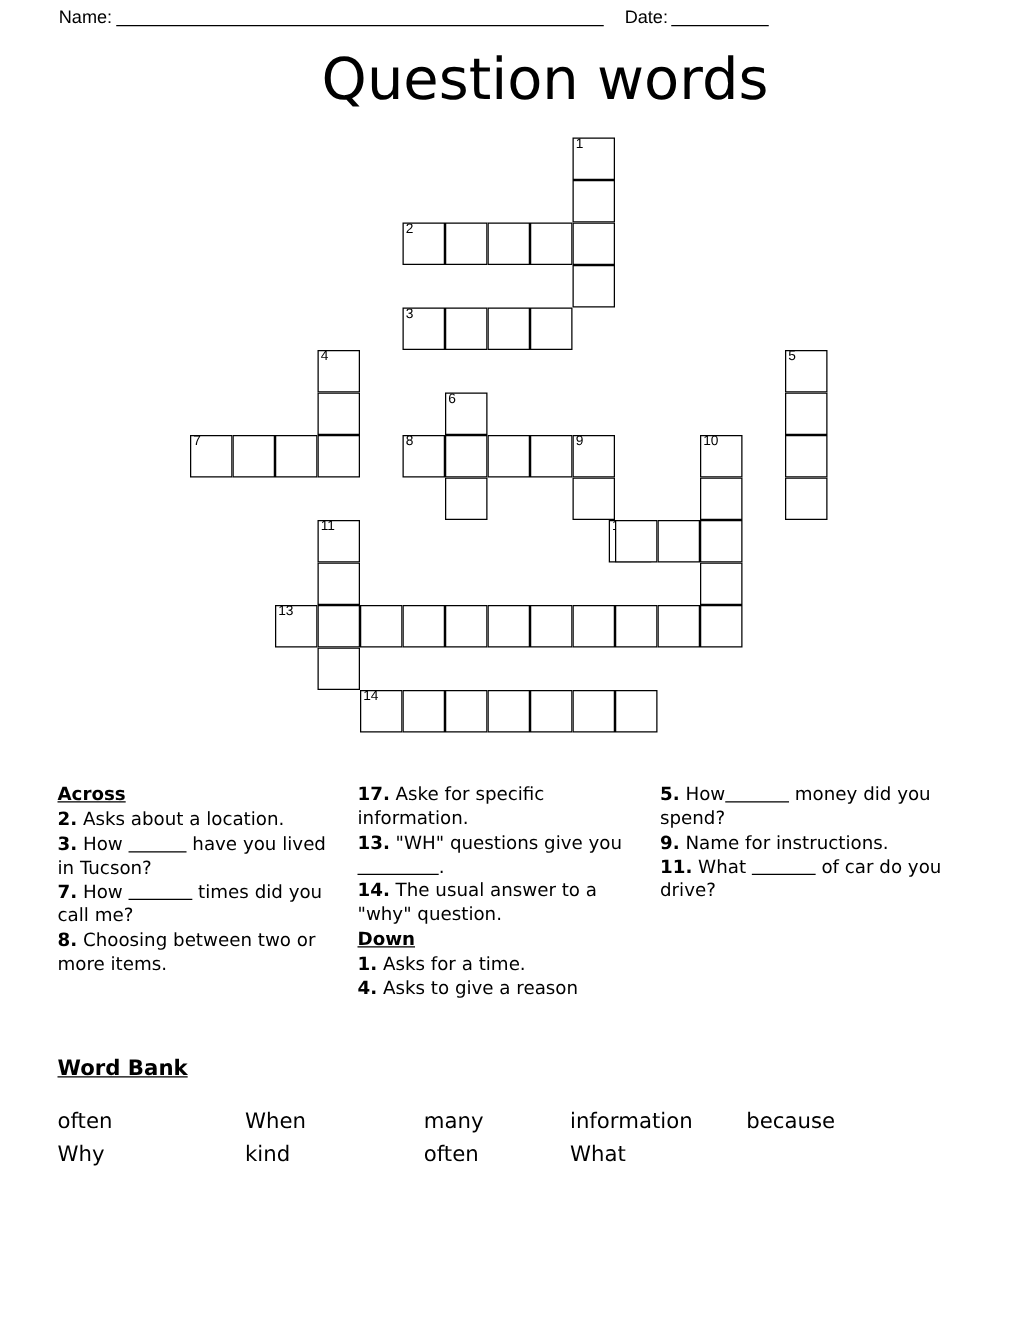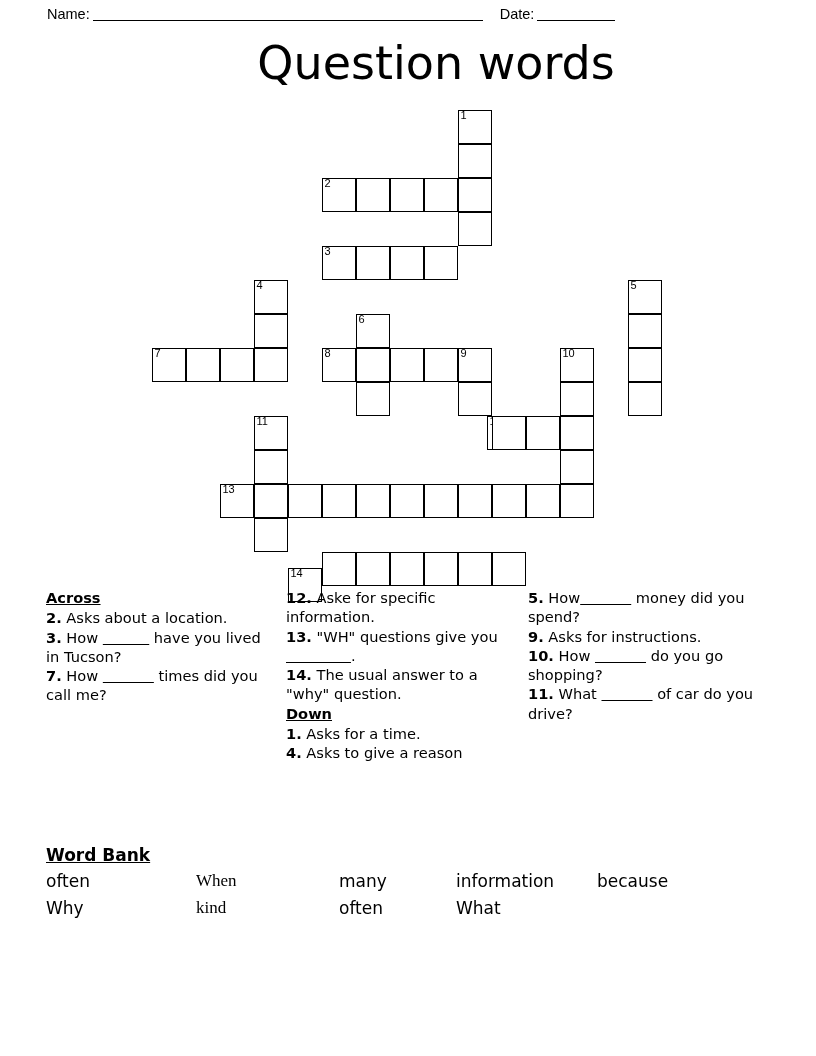--- a/index.html
+++ b/index.html
@@ -79,21 +79,21 @@
     font-family: "Liberation Sans", sans-serif;
     font-size: 11px;
     line-height: 11px;
     font-weight: 400;
   }
 
   
   #clues {
     position: absolute;
     left: 0;
-    top: 588px;
+    top: 626px;
     width: 804px;
     height: 205px;
   }
   .clue-col {
     position: absolute;
     top: 0;
     font-family: "DejaVu Sans", sans-serif;
     font-size: 14.6px;
     line-height: 1.32;
   }
@@ -120,33 +120,33 @@
     position: absolute;
     left: 46px;
     top: 845px;
     width: 740px;
   }
   #word-bank .section-head {
     font-family: "DejaVu Sans", sans-serif;
     font-size: 17px;
     font-weight: bold;
     text-decoration: underline;
-    margin-bottom: 6px;
+    margin-bottom: 22px;
   }
   #word-bank table {
     border-collapse: collapse;
     font-family: "DejaVu Sans", sans-serif;
     font-size: 17px;
   }
   #word-bank td {
     padding: 0 0 7px 0;
     vertical-align: top;
   }
   #word-bank td.c0 { width: 150px; }
-  #word-bank td.c1 { width: 143px; font-family: Liberation Serif, serif; }
+  #word-bank td.c1 { width: 143px; }
   #word-bank td.c2 { width: 117px; }
   #word-bank td.c3 { width: 141px; }
   #word-bank td.c4 { width: 120px; margin-left: 44px; }
 </style>
 </head>
 <body>
 
 <div id="header">
   <span class="name-label">Name:</span>
   <span class="rule name-rule"></span>
@@ -227,50 +227,50 @@
       <span class="num">13</span>
     </div>
     <div class="cell" style="left: 288px; top: 484px;"></div>
     <div class="cell" style="left: 322px; top: 484px;"></div>
     <div class="cell" style="left: 356px; top: 484px;"></div>
     <div class="cell" style="left: 390px; top: 484px;"></div>
     <div class="cell" style="left: 424px; top: 484px;"></div>
     <div class="cell" style="left: 458px; top: 484px;"></div>
     <div class="cell" style="left: 492px; top: 484px;"></div>
     <div class="cell" style="left: 526px; top: 484px;"></div>
-    <div class="cell" style="left: 288px; top: 568px;">
+    <div class="cell" style="left: 288px; top: 552px;">
       <span class="num">14</span>
     </div>
     <div class="cell" style="left: 322px; top: 552px;"></div>
     <div class="cell" style="left: 356px; top: 552px;"></div>
     <div class="cell" style="left: 390px; top: 552px;"></div>
     <div class="cell" style="left: 424px; top: 552px;"></div>
     <div class="cell" style="left: 458px; top: 552px;"></div>
     <div class="cell" style="left: 492px; top: 552px;"></div>
   </div>
 
 <div id="clues">
   <div class="clue-col" id="clue-col-1">
       <span class="section-head">Across</span>
       <div class="clue"><span class="cn">2.</span><span> Asks about a location.</span></div>
       <div class="clue"><span class="cn">3.</span><span> How <span class="blank">          </span> have you lived in Tucson?</span></div>
       <div class="clue"><span class="cn">7.</span><span> How <span class="blank">           </span> times did you call me?</span></div>
+      <div class="clue"><span class="cn">8.</span><span> Choosing between two or more items.</span></div>
     </div>
   <div class="clue-col" id="clue-col-2">
-      <div class="clue"><span class="cn">12.</span><span> Aske for specific information.</span></div>
+      <div class="clue"><span class="cn">17.</span><span> Aske for specific information.</span></div>
       <div class="clue"><span class="cn">13.</span><span> "WH" questions give you <span class="blank">              </span>.</span></div>
       <div class="clue"><span class="cn">14.</span><span> The usual answer to a "why" question.</span></div>
       <span class="section-head">Down</span>
       <div class="clue"><span class="cn">1.</span><span> Asks for a time.</span></div>
       <div class="clue"><span class="cn">4.</span><span> Asks to give a reason</span></div>
     </div>
   <div class="clue-col" id="clue-col-3">
       <div class="clue"><span class="cn">5.</span><span> How<span class="blank">           </span> money did you spend?</span></div>
-      <div class="clue"><span class="cn">9.</span><span> Asks for instructions.</span></div>
-      <div class="clue"><span class="cn">10.</span><span> How <span class="blank">           </span> do you go shopping?</span></div>
+      <div class="clue"><span class="cn">9.</span><span> Name for instructions.</span></div>
       <div class="clue"><span class="cn">11.</span><span> What <span class="blank">           </span> of car do you drive?</span></div>
     </div>
 </div>
 
 <div id="word-bank">
   <div class="section-head">Word Bank</div>
   <table>
       <tbody id="word-bank-body">
         <tr>
           <td class="c0">often</td>

